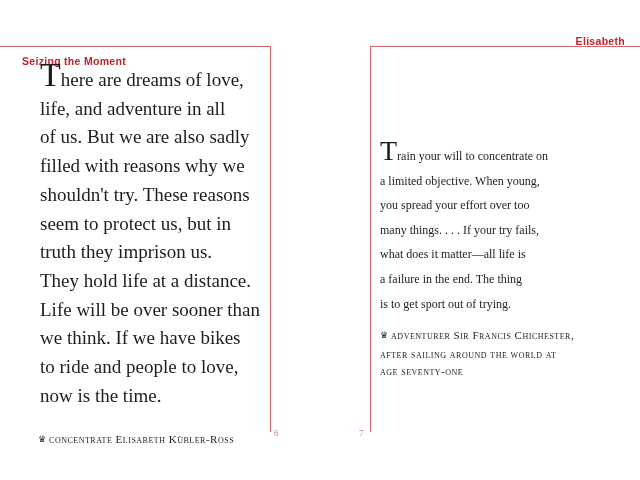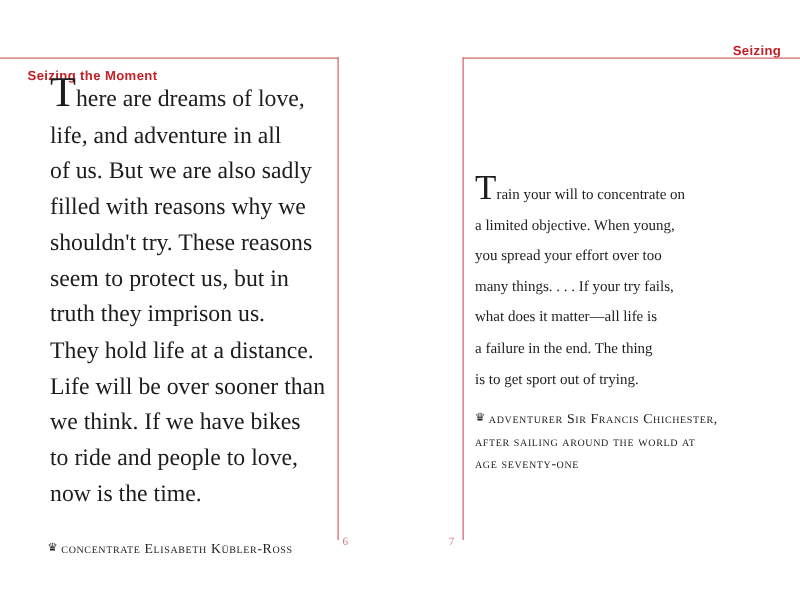--- a/index.html
+++ b/index.html
@@ -113,21 +113,21 @@
 now is the time.</div>
 
     <div class="attribution left">
       <span class="ornament">♛</span><span>concentrate Elisabeth Kübler-Ross</span>
     </div>
 
     <div class="folio left">6</div>
   </div>
 
   <div>
-    <div class="running-head right">Seizing</div>
+    <div class="running-head right">Elisabeth</div>
     <div class="rule rule-top-right"></div>
     <div class="rule rule-v-right"></div>
 
     <div class="quote quote-right">Train your will to concentrate on
 a limited objective. When young,
 you spread your effort over too
 many things. . . . If your try fails,
 what does it matter—all life is
 a failure in the end. The thing
 is to get sport out of trying.</div>

